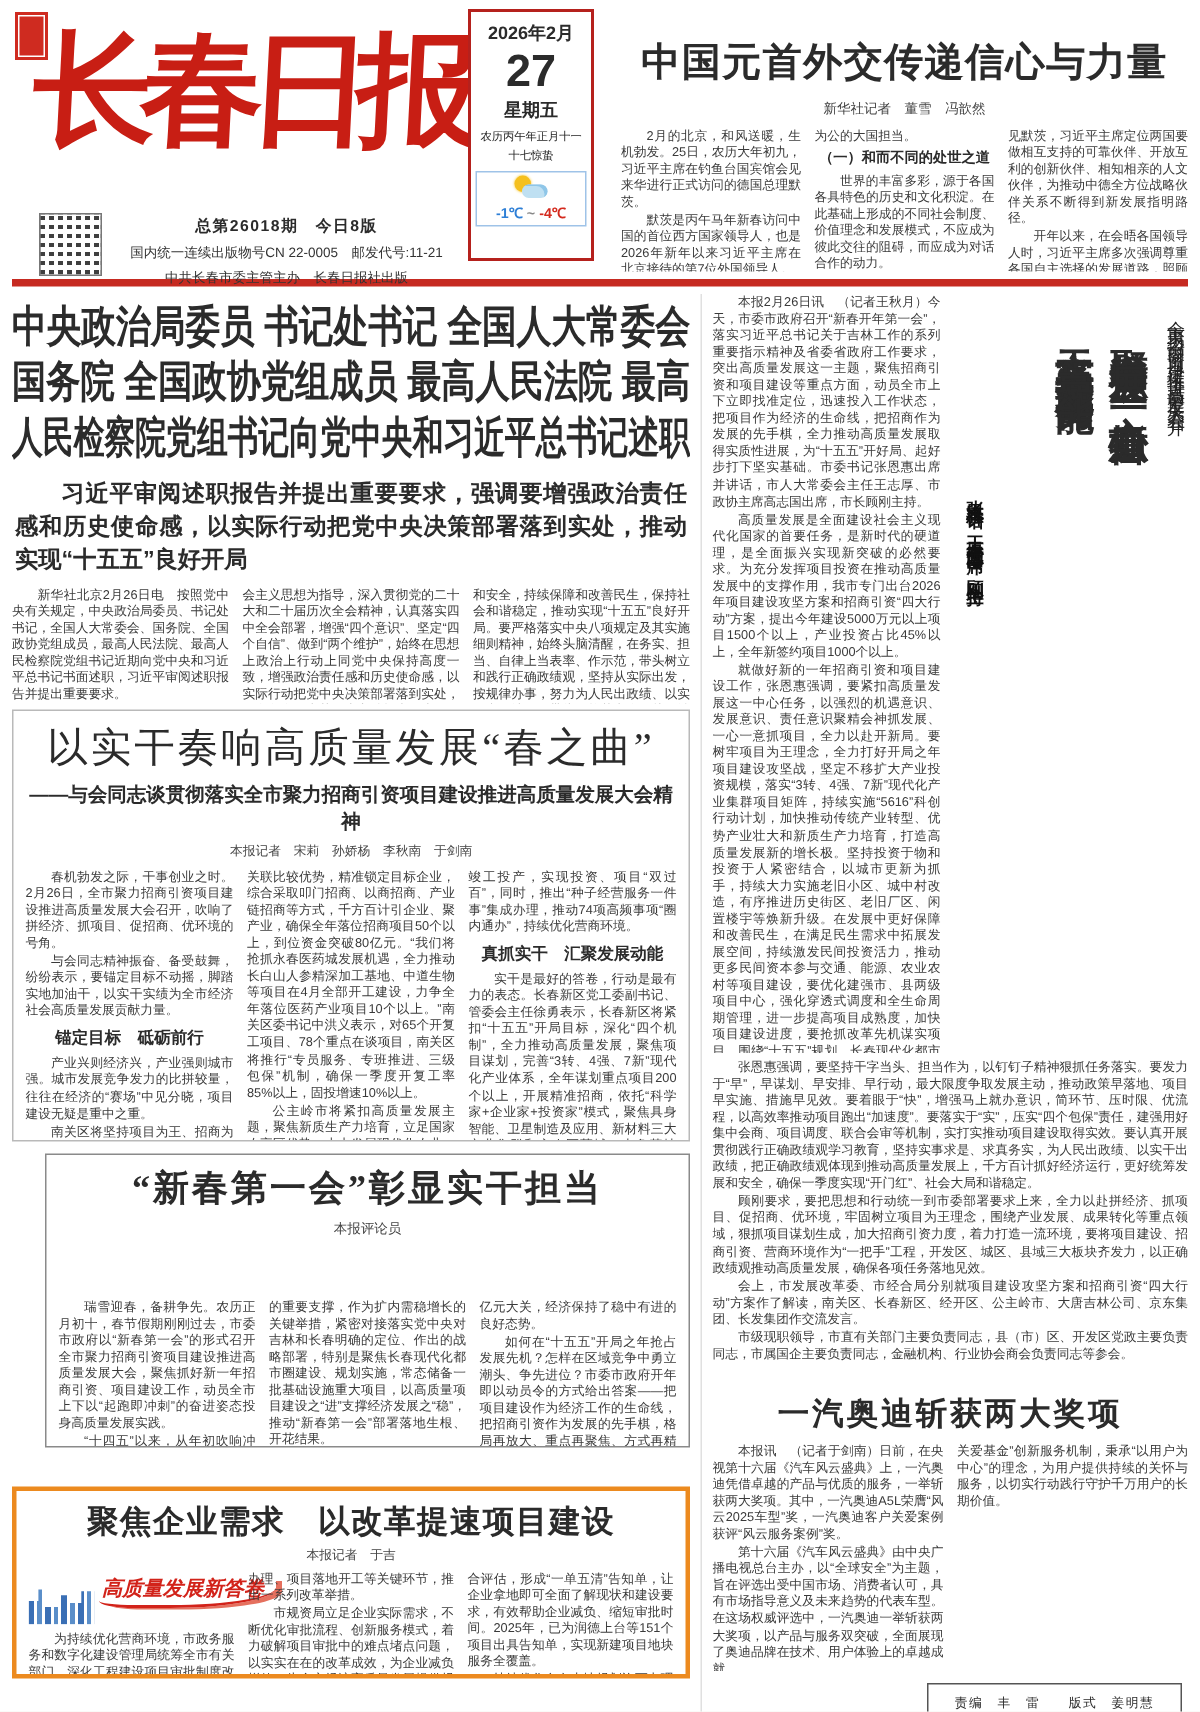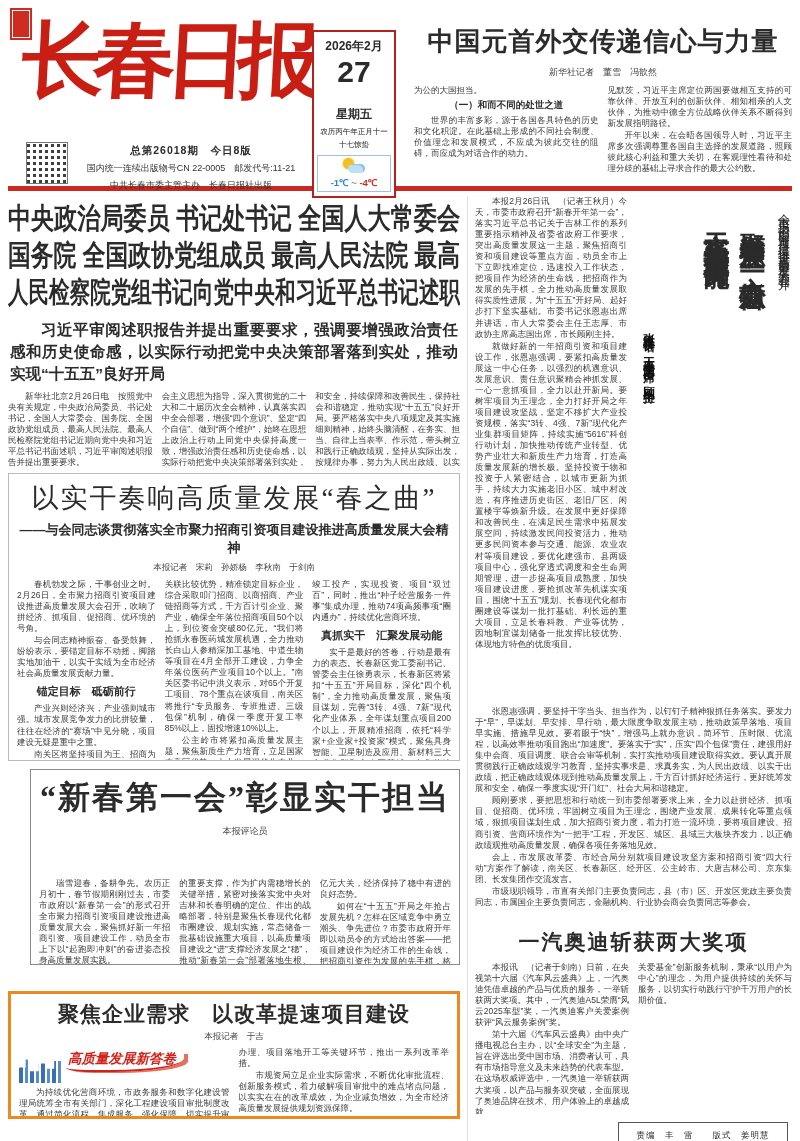--- a/index.html
+++ b/index.html
@@ -15,25 +15,25 @@
   .mast-title { position:absolute; left:14px; top:4px; width:290px; font-family:"Liberation Serif", serif;
           font-weight:bold; color:#c81e14; font-size:82px; letter-spacing:-10px; line-height:1.25;
           transform:skewX(-3deg); white-space:nowrap; }
   .mast-info { position:absolute; left:64px; top:138px; width:238px; text-align:center; }
   .mast-info .l1 { font-size:10.5px; font-weight:bold; letter-spacing:1px; }
   .mast-info .l2,.mast-info .l3 { font-size:9px; margin-top:4px; color:#333; }
   .qr { position:absolute; left:18px; top:136px; width:42px; height:42px; border:1px solid #777;
         background-image:repeating-linear-gradient(0deg,#222 0 3px,#fff 3px 6px),
                          repeating-linear-gradient(90deg,#222 0 3px,#fff 3px 6px);
         background-blend-mode:screen; }
-  .datebox { position:absolute; right:4px; top:24px; width:84px; height:168px; border:2px solid #b5211d;
+  .datebox { position:absolute; right:4px; top:0; width:84px; height:168px; border:2px solid #b5211d;
              padding:6px 3px 4px 3px; text-align:center; background:#fff; }
   .datebox .ym { font-size:12px; font-weight:bold; }
   .datebox .dd { font-size:30px; font-weight:900; line-height:1.1; }
-  .datebox .wk { font-size:12px; font-weight:bold; margin-top:18px; }
+  .datebox .wk { font-size:12px; font-weight:bold; margin-top:1px; }
   .datebox .lunar { font-size:7.5px; margin-top:4px; color:#222; }
   .datebox .term  { font-size:7.5px; margin-top:3px; color:#222; }
   .weatherbox { margin-top:5px; border:1px solid #9fc3e8; padding:2px 1px; }
   .wicon { position:relative; width:26px; height:16px; margin:0 auto; }
   .wicon .sun { position:absolute; left:2px; top:0; width:11px; height:11px; border-radius:50%;
                 background:#f5c01e; box-shadow:0 0 2px #f5c01e; }
   .wicon .cloud { position:absolute; left:7px; top:6px; width:17px; height:9px; border-radius:8px;
                 background:#bfe0f2; box-shadow:-3px 2px 0 -1px #8fc6e8 inset; }
   .temps { font-size:9.5px; font-weight:bold; margin-top:2px; white-space:nowrap; }
   .t-low { color:#2e7fd6; } .t-sep { color:#888; } .t-high { color:#d42a1e; }
@@ -67,21 +67,21 @@
   
   .boxed { border:1px solid #b9b9b9; padding:6px 8px 4px 8px; }
   .spring { height:288px; overflow:hidden; }
   .spring h2 { text-align:center; font-family:"Liberation Serif", serif; font-size:27px; font-weight:400; letter-spacing:2px; }
   .spring .sub { text-align:center; font-size:13px; font-weight:bold; margin-top:5px; }
   .spring .byline { text-align:center; font-size:8.5px; color:#444; margin:5px 0 5px; }
   .inhead { font-size:11px; font-weight:900; text-align:center; margin:5px 0 4px; }
   .spring .cols { height:196px; overflow:hidden; }
 
   .commentary { border:1px solid #8a8a8a; margin:8px 0 0 22px; padding:6px 8px 4px 8px; height:196px; overflow:hidden; }
-  .commentary h2 { text-align:center; font-family:"Liberation Serif", serif; font-size:32px; font-weight:900; letter-spacing:2px; }
+  .commentary h2 { text-align:center; font-family:"Liberation Serif", serif; font-size:24px; font-weight:900; letter-spacing:2px; }
   .commentary .byline { text-align:center; font-size:9px; color:#444; margin:5px 0 6px; }
   .commentary .cols { height:128px; overflow:hidden;margin-top:40px; }
 
   .reform { border:3px solid #ec8a1f; margin-top:26px; padding:6px 8px 4px 8px; height:128px; overflow:hidden; }
   .reform h2 { text-align:center; font-size:21px; font-weight:900; letter-spacing:1px; }
   .reform .byline { text-align:center; font-size:8.5px; color:#444; margin:3px 0 4px; }
   .reform .cols { height:80px; overflow:hidden; }
   .logo { display:flex; align-items:flex-start; gap:3px; margin:2px 0 4px; height:34px; }
   .skyline { width:44px; height:26px; flex:none; align-self:flex-end;
              background:repeating-linear-gradient(90deg,#3a6fb5 0 4px,#fff 4px 6px,#5a8ec9 6px 9px,#fff 9px 11px);
@@ -142,20 +142,25 @@
           </div>
         </div>
       </div>
     </div>
 
     <div class="toparticle">
       <h1>中国元首外交传递信心与力量</h1>
       <div class="byline">新华社记者　董雪　冯歆然</div>
       <div class="cols ta-cols">
         <div class="c">
+          <p class="b">2月的北京，和风送暖，生机勃发。25日，农历大年初九，习近平主席在钓鱼台国宾馆会见来华进行正式访问的德国总理默茨。</p>
+          <p class="b">默茨是丙午马年新春访问中国的首位西方国家领导人，也是2026年新年以来习近平主席在北京接待的第7位外国领导人。</p>
+
+        </div>
+        <div class="c">
           <p class="b" style="text-indent:0">为公的大国担当。</p>
           <div class="subhead">（一）和而不同的处世之道</div>
           <p class="b">世界的丰富多彩，源于各国各具特色的历史和文化积淀。在此基础上形成的不同社会制度、价值理念和发展模式，不应成为彼此交往的阻碍，而应成为对话合作的动力。</p>
 
         </div>
         <div class="c">
           <p class="b" style="text-indent:0">见默茨，习近平主席定位两国要做相互支持的可靠伙伴、开放互利的创新伙伴、相知相亲的人文伙伴，为推动中德全方位战略伙伴关系不断得到新发展指明路径。</p>
           <p class="b">开年以来，在会晤各国领导人时，习近平主席多次强调尊重各国自主选择的发展道路，照顾彼此核心利益和重大关切，在客观理性看待和处理分歧的基础上寻求合作的最大公约数。</p>
 
         </div>
@@ -240,29 +245,34 @@
               <div class="skyline"></div>
               <span class="logo-text">高质量发展新答卷</span>
             </div>
             <p class="b">为持续优化营商环境，市政务服务和数字化建设管理局统筹全市有关部门，深化工程建设项目审批制度改革，通过简化流程、集成服务、强化保障，切实提升审批效率，助力项目以快速度推进建设。其中，市规划和自然资源局围绕建设规划许可</p>
           </div>
           <div class="c">
             <p class="b" style="text-indent:0">办理、项目落地开工等关键环节，推出一系列改革举措。</p>
             <p class="b">市规资局立足企业实际需求，不断优化审批流程、创新服务模式，着力破解项目审批中的难点堵点问题，以实实在在的改革成效，为企业减负增效，为全市经济高质量发展提供规划资源保障。</p>
 
           </div>
+          <div class="c">
+            <p class="b" style="text-indent:0">合评估，形成“一单五清”告知单，让企业拿地即可全面了解现状和建设要求，有效帮助企业减负、缩短审批时间。2025年，已为润德上台等151个项目出具告知单，实现新建项目地块服务全覆盖。</p>
+            <p class="b">持续优化自有土地规划许可办理流程。2025年7月，市规资局印发《关于优化自有土地规划许可办理事项的工作指引》，对符合条件的部分扩建项目可直接申请办理《建设工程规划许可证》，审批时限由法定60个工作日压缩至10个工作日内，审批效率显著提升。（下转4版）</p>
+          </div>
         </div>
       </div>
     </div>
 
     <div class="col-right">
 
       <div class="vert-wrap">
         <div class="r-bodycol">
           <p class="b">本报2月26日讯　（记者王秋月）今天，市委市政府召开“新春开年第一会”，落实习近平总书记关于吉林工作的系列重要指示精神及省委省政府工作要求，突出高质量发展这一主题，聚焦招商引资和项目建设等重点方面，动员全市上下立即找准定位，迅速投入工作状态，把项目作为经济的生命线，把招商作为发展的先手棋，全力推动高质量发展取得实质性进展，为“十五五”开好局、起好步打下坚实基础。市委书记张恩惠出席并讲话，市人大常委会主任王志厚、市政协主席高志国出席，市长顾刚主持。</p>
+          <p class="b">高质量发展是全面建设社会主义现代化国家的首要任务，是新时代的硬道理，是全面振兴实现新突破的必然要求。为充分发挥项目投资在推动高质量发展中的支撑作用，我市专门出台2026年项目建设攻坚方案和招商引资“四大行动”方案，提出今年建设5000万元以上项目1500个以上，产业投资占比45%以上，全年新签约项目1000个以上。</p>
           <p class="b">就做好新的一年招商引资和项目建设工作，张恩惠强调，要紧扣高质量发展这一中心任务，以强烈的机遇意识、发展意识、责任意识聚精会神抓发展、一心一意抓项目，全力以赴开新局。要树牢项目为王理念，全力打好开局之年项目建设攻坚战，坚定不移扩大产业投资规模，落实“3转、4强、7新”现代化产业集群项目矩阵，持续实施“5616”科创行动计划，加快推动传统产业转型、优势产业壮大和新质生产力培育，打造高质量发展新的增长极。坚持投资于物和投资于人紧密结合，以城市更新为抓手，持续大力实施老旧小区、城中村改造，有序推进历史街区、老旧厂区、闲置楼宇等焕新升级。在发展中更好保障和改善民生，在满足民生需求中拓展发展空间，持续激发民间投资活力，推动更多民间资本参与交通、能源、农业农村等项目建设，要优化建强市、县两级项目中心，强化穿透式调度和全生命周期管理，进一步提高项目成熟度，加快项目建设进度，要抢抓改革先机谋实项目，围绕“十五五”规划、长春现代化都市圈建设等谋划一批打基础、利长远的重大项目，立足长春科教、产业等优势，因地制宜谋划储备一批发挥比较优势、体现地方特色的优质项目。</p>
 
         </div>
         <div class="speakers">张恩惠讲话　王志厚高志国出席　顾刚主持</div>
         <div class="bighead">
           <div>聚精会神抓发展　一心一意抓项目</div>
           <div>干字当头为长春高质量发展蓄势储能</div>
         </div>
         <div class="kicker">全市聚力招商引资项目建设推进高质量发展大会召开</div>
       </div>

